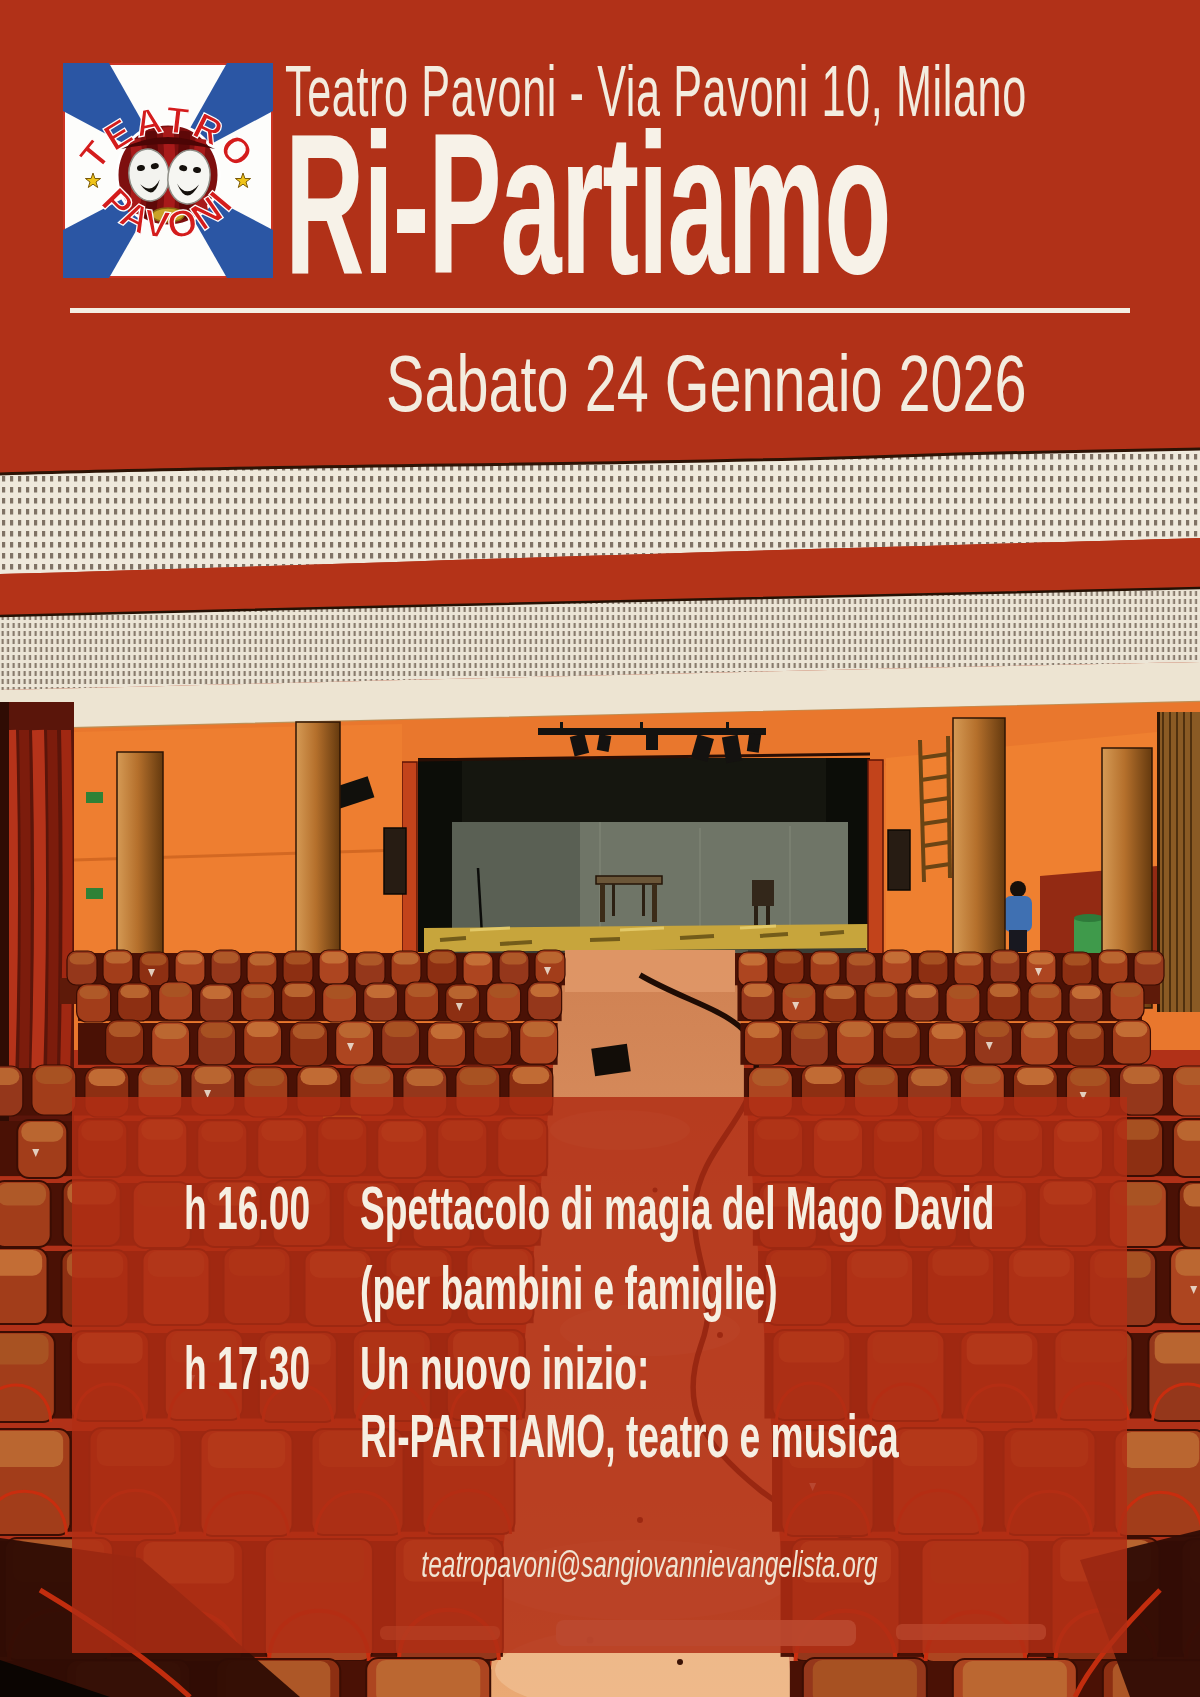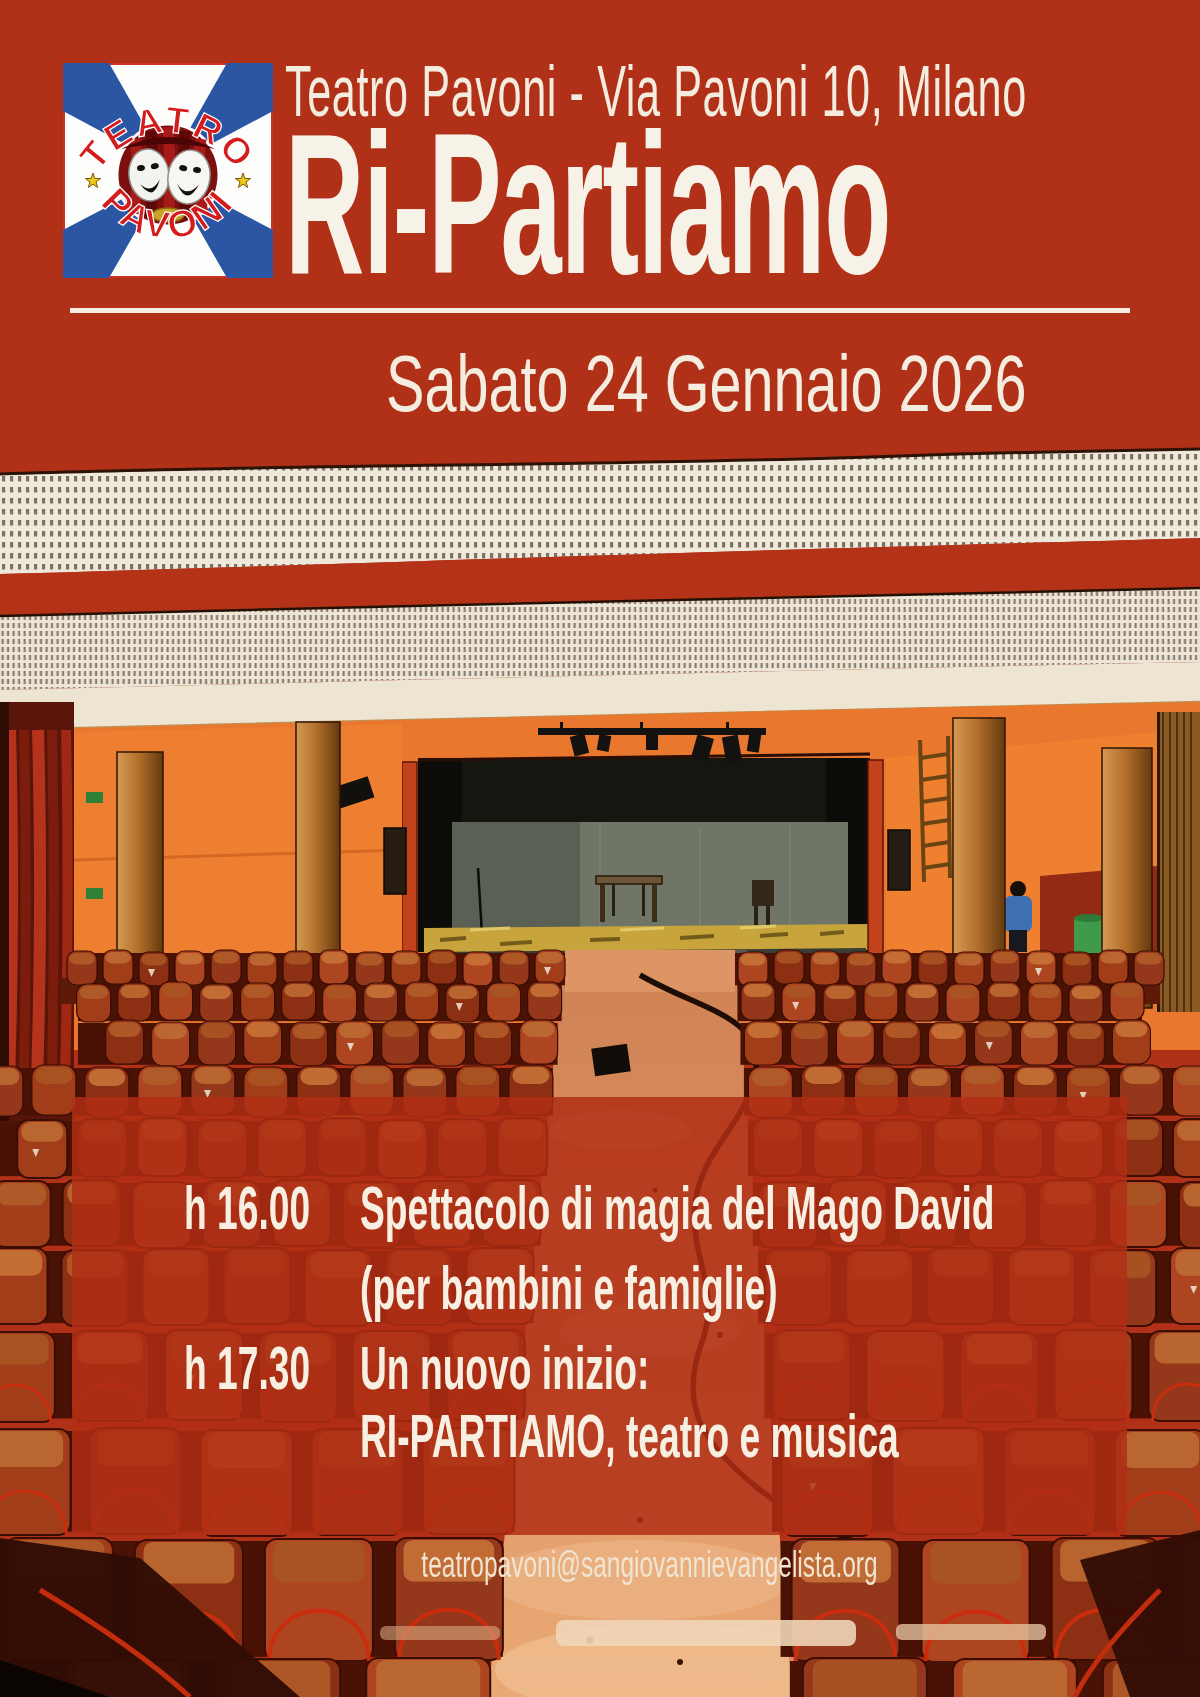--- a/index.html
+++ b/index.html
@@ -10,31 +10,31 @@
   }
   .abs{position:absolute;}
   .cond{transform-origin:0 0;white-space:nowrap;line-height:1;}
   .venue-line{left:285px;top:55px;font-size:72px;font-weight:400;transform:scaleX(0.60);letter-spacing:1px;color:#f3ecdf;}
   .poster-title{left:285px;top:104px;font-size:200px;font-weight:700;transform:scaleX(0.55);letter-spacing:-2px;color:#f7f2e8;}
   .title-underline{left:70px;top:308px;width:1060px;height:5px;background:#f4eee2;}
   .event-date{left:285px;top:344px;width:722px;text-align:center;font-size:80px;font-weight:400;line-height:1;transform:scaleX(0.72);transform-origin:50% 0;white-space:nowrap;color:#f3ecdf;}
   .logo-box{left:63px;top:63px;width:210px;height:215px;}
   .photo{left:0;top:430px;width:1200px;height:1267px;}
   .overlay{
-    left:72px;top:1097px;width:1055px;height:438px;
+    left:72px;top:1097px;width:1055px;height:556px;
     background:rgba(176,45,20,0.84);z-index:3;
   }
   .sched{position:absolute;line-height:1;font-weight:700;font-size:62px;white-space:nowrap;transform:scaleX(0.60);transform-origin:0 0;color:#f6efe2;}
   .t1{left:112px;top:80px;}
   .d1{left:288px;top:80px;}
   .d2{left:288px;top:160px;}
   .t2{left:112px;top:240px;}
   .d3{left:288px;top:240px;}
   .d4{left:288px;top:308px;}
-  .email-wrap{position:absolute;left:0;right:0;top:450px;margin-left:100px;text-align:center;}
+  .email-wrap{position:absolute;left:0;right:0;top:450px;margin-left:100px;text-align:center;font-style:italic;}
   .email-wrap span{display:inline-block;font-size:36px;font-weight:400;line-height:1;transform:scaleX(0.68);transform-origin:50% 0;white-space:nowrap;color:#f0e4d2;}
   svg{display:block;}
 </style>
 </head>
 <body>
 
 <div class="poster">
 
   <svg class="abs photo" viewBox="0 0 1200 1267" width="1200" height="1267" preserveAspectRatio="none" aria-hidden="true">
     <defs>

